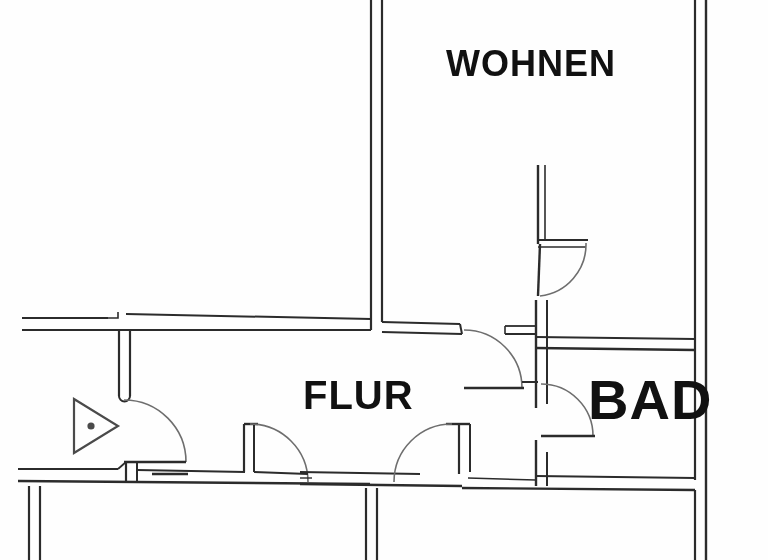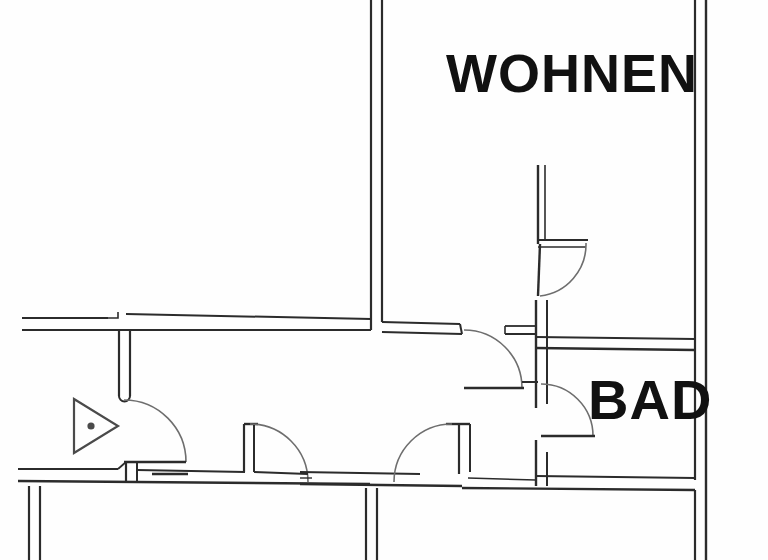--- a/index.html
+++ b/index.html
@@ -29,21 +29,21 @@
     font-family: "Liberation Sans", sans-serif;
     font-weight: bold;
     color: #111111;
     white-space: nowrap;
     letter-spacing: 0.5px;
     line-height: 1;
   }
   #label-wohnen {
     left: 446px;
     top: 46px;
-    font-size: 54px;
+    font-size: 36px;
     letter-spacing: 1px;
   }
   #label-flur {
     left: 303px;
     top: 375px;
     font-size: 40px;
     letter-spacing: 1px;
   }
   #label-bad {
     left: 588px;
@@ -192,16 +192,17 @@
 
     <g>
       <line class="wall" x1="300" y1="478" x2="312" y2="478" stroke-width="1.4"></line>
       <line class="wall" x1="468" y1="478" x2="536" y2="480" stroke-width="1.6"></line>
     </g>
 
   </svg>
 
   <div class="room-label" id="label-wohnen">WOHNEN</div>
 
+  <div class="room-label" id="label-flur">FLUR</div>
 
   <div class="room-label" id="label-bad">BAD</div>
 
 </div>
 
 </body></html>

